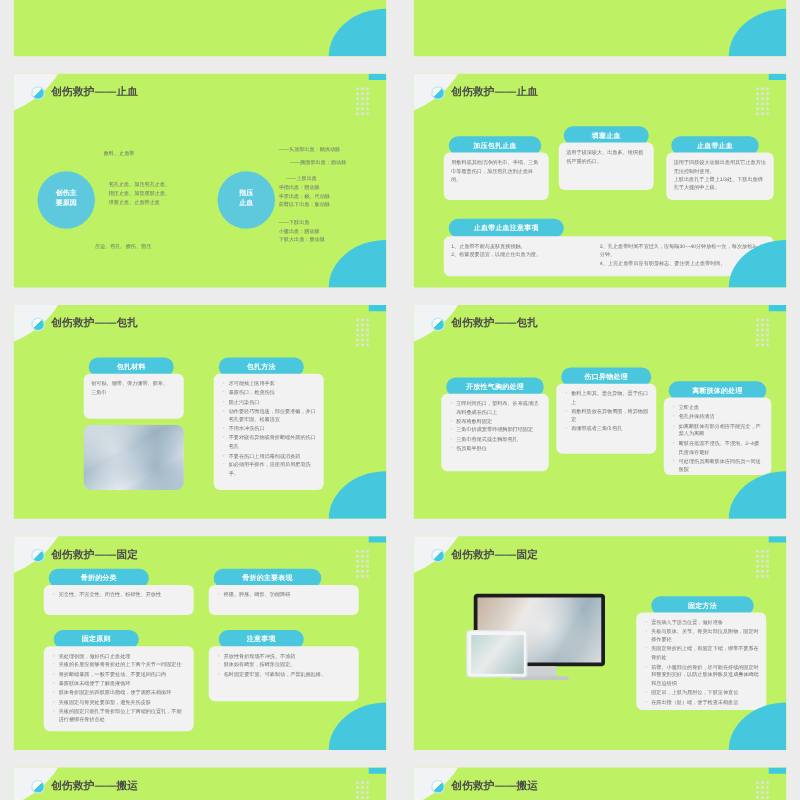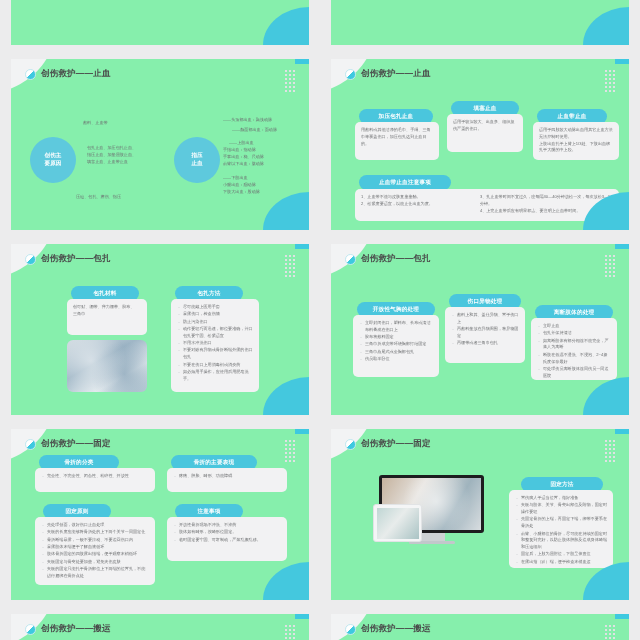--- a/index.html
+++ b/index.html
@@ -22,21 +22,21 @@
     position: absolute;
   }
   .slide {
     position: relative;
     width: 320px; height: 185px;
     padding: 7px 11px 7px 11px;
   }
   .paper {
     position: relative;
     width: 298px; height: 171px;
-    background: #86efac;
+    background: #bef264;
     overflow: hidden;
   }
   
   .tab-top {
     position: absolute;
     top: 0; right: 0;
     width: 14px; height: 5px;
     background: #3ec9e0;
   }
   

